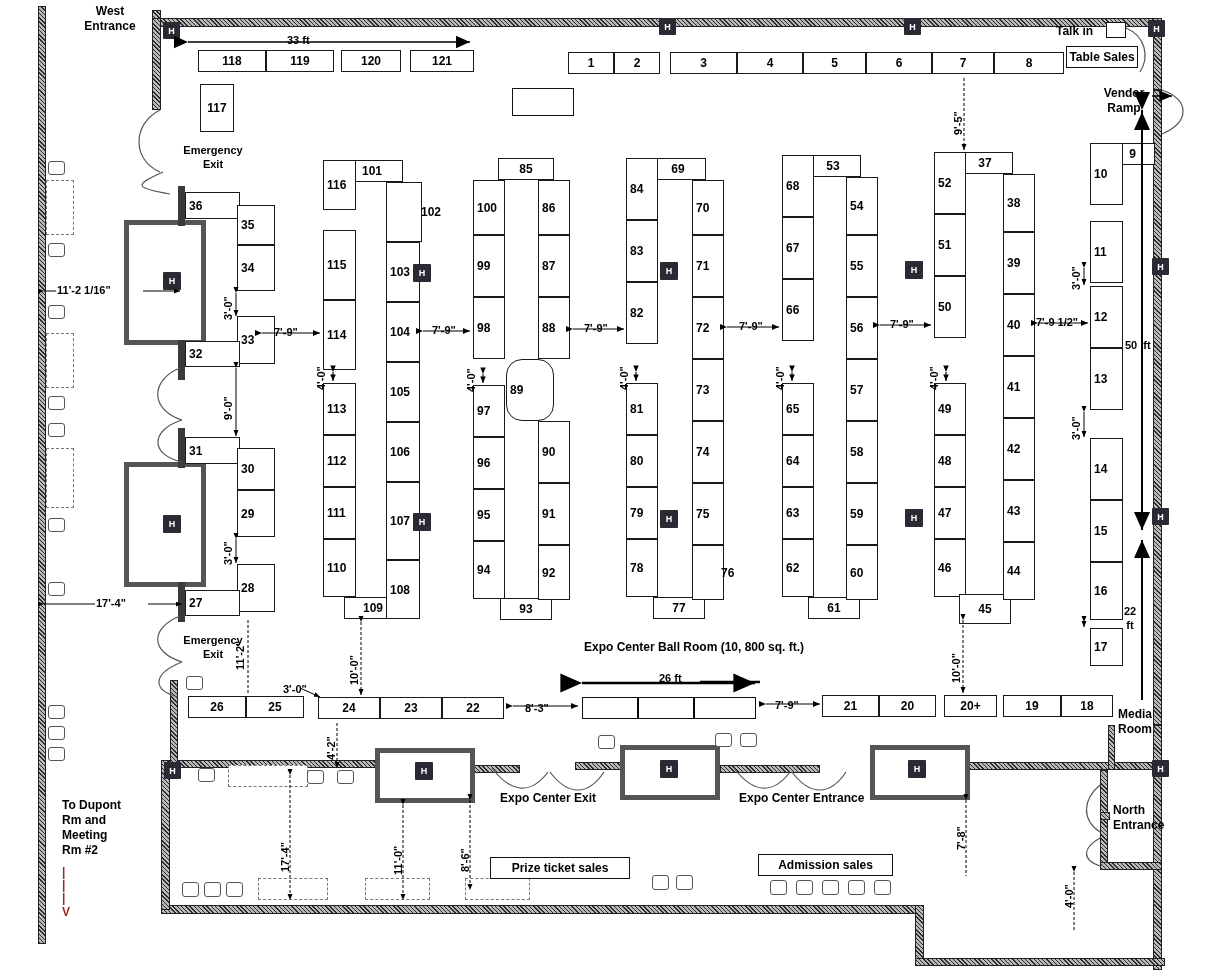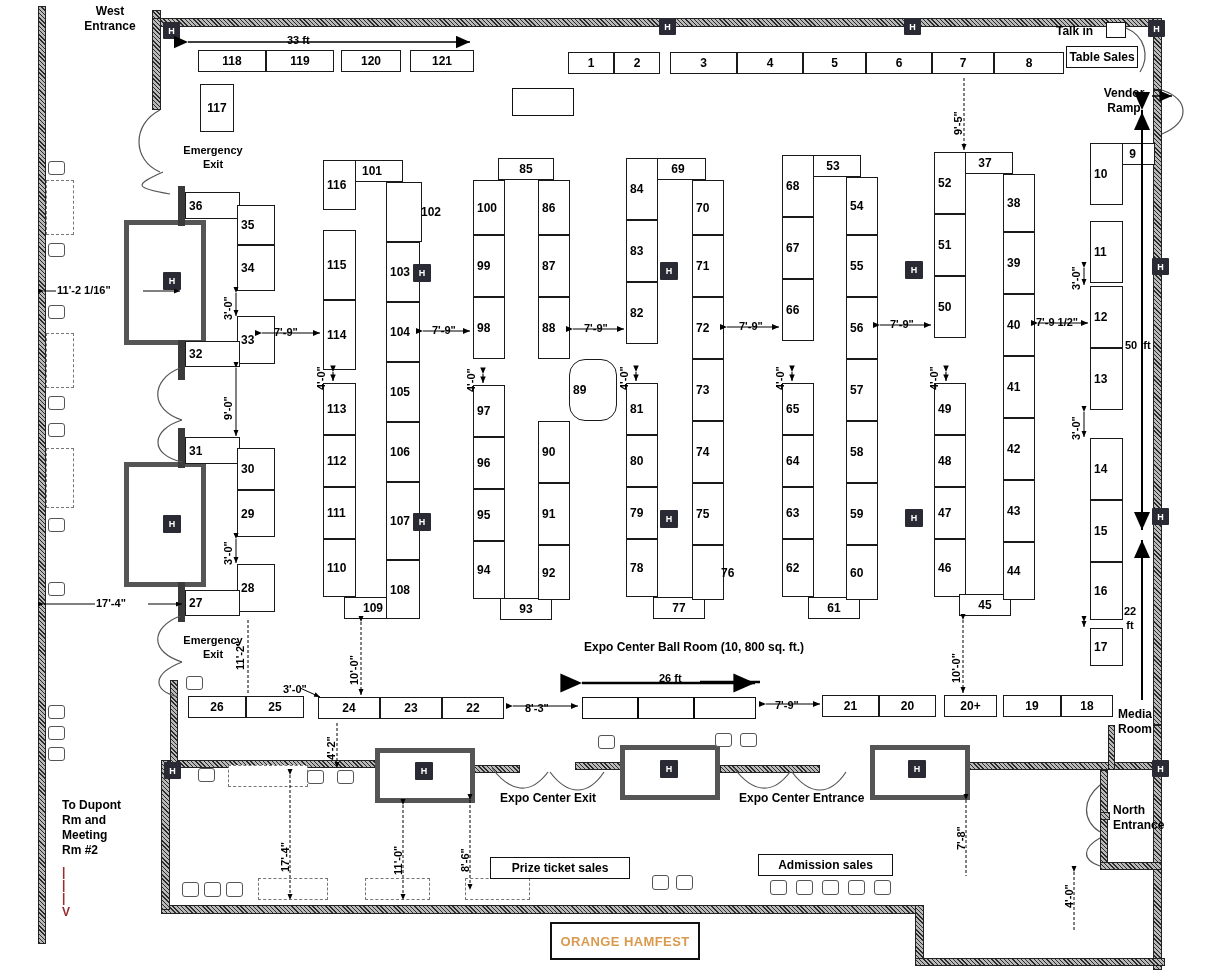--- a/index.html
+++ b/index.html
@@ -193,21 +193,21 @@
   <div class="booth lbl-l" style="left:473px;top:235px;width:32px;height:62px;">99</div>
   <div class="booth lbl-l" style="left:473px;top:297px;width:32px;height:62px;">98</div>
   <div class="booth lbl-l" style="left:473px;top:385px;width:32px;height:52px;">97</div>
   <div class="booth lbl-l" style="left:473px;top:437px;width:32px;height:52px;">96</div>
   <div class="booth lbl-l" style="left:473px;top:489px;width:32px;height:52px;">95</div>
   <div class="booth lbl-l" style="left:473px;top:541px;width:32px;height:58px;">94</div>
   <div class="booth" style="left:500px;top:598px;width:52px;height:22px;">93</div>
   <div class="booth lbl-l" style="left:538px;top:180px;width:32px;height:55px;">86</div>
   <div class="booth lbl-l" style="left:538px;top:235px;width:32px;height:62px;">87</div>
   <div class="booth lbl-l" style="left:538px;top:297px;width:32px;height:62px;">88</div>
-  <div class="booth lbl-l" style="left:569px;top:359px;width:48px;height:62px;border-radius:16px;">89</div>
+  <div class="booth lbl-l" style="left:506px;top:359px;width:48px;height:62px;border-radius:16px;">89</div>
   <div class="booth lbl-l" style="left:538px;top:421px;width:32px;height:62px;">90</div>
   <div class="booth lbl-l" style="left:538px;top:483px;width:32px;height:62px;">91</div>
   <div class="booth lbl-l" style="left:538px;top:545px;width:32px;height:55px;">92</div>
 
   <div class="booth" style="left:650px;top:158px;width:56px;height:22px;">69</div>
   <div class="booth lbl-l" style="left:626px;top:158px;width:32px;height:62px;">84</div>
   <div class="booth lbl-l" style="left:626px;top:220px;width:32px;height:62px;">83</div>
   <div class="booth lbl-l" style="left:626px;top:282px;width:32px;height:62px;">82</div>
   <div class="booth lbl-l" style="left:626px;top:383px;width:32px;height:52px;">81</div>
   <div class="booth lbl-l" style="left:626px;top:435px;width:32px;height:52px;">80</div>
@@ -242,21 +242,21 @@
   <div class="booth lbl-l" style="left:846px;top:545px;width:32px;height:55px;">60</div>
 
   <div class="booth" style="left:957px;top:152px;width:56px;height:22px;">37</div>
   <div class="booth lbl-l" style="left:934px;top:152px;width:32px;height:62px;">52</div>
   <div class="booth lbl-l" style="left:934px;top:214px;width:32px;height:62px;">51</div>
   <div class="booth lbl-l" style="left:934px;top:276px;width:32px;height:62px;">50</div>
   <div class="booth lbl-l" style="left:934px;top:383px;width:32px;height:52px;">49</div>
   <div class="booth lbl-l" style="left:934px;top:435px;width:32px;height:52px;">48</div>
   <div class="booth lbl-l" style="left:934px;top:487px;width:32px;height:52px;">47</div>
   <div class="booth lbl-l" style="left:934px;top:539px;width:32px;height:58px;">46</div>
-  <div class="booth" style="left:959px;top:594px;width:52px;height:22px;">45</div>
+  <div class="booth" style="left:959px;top:594px;width:52px;height:30px;">45</div>
   <div class="booth lbl-l" style="left:1003px;top:174px;width:32px;height:58px;">38</div>
   <div class="booth lbl-l" style="left:1003px;top:232px;width:32px;height:62px;">39</div>
   <div class="booth lbl-l" style="left:1003px;top:294px;width:32px;height:62px;">40</div>
   <div class="booth lbl-l" style="left:1003px;top:356px;width:32px;height:62px;">41</div>
   <div class="booth lbl-l" style="left:1003px;top:418px;width:32px;height:62px;">42</div>
   <div class="booth lbl-l" style="left:1003px;top:480px;width:32px;height:62px;">43</div>
   <div class="booth lbl-l" style="left:1003px;top:542px;width:32px;height:58px;">44</div>
   <div class="colmark" style="left:905px;top:261px;width:18px;height:18px;">H</div>
   <div class="colmark" style="left:905px;top:509px;width:18px;height:18px;">H</div>
 
@@ -280,23 +280,20 @@
   <div class="boxlabel" style="left:694px;top:697px;width:62px;height:22px;"></div>
   <div class="booth" style="left:822px;top:695px;width:57px;height:22px;">21</div>
   <div class="booth" style="left:879px;top:695px;width:57px;height:22px;">20</div>
   <div class="booth" style="left:944px;top:695px;width:53px;height:22px;">20+</div>
   <div class="booth" style="left:1003px;top:695px;width:58px;height:22px;">19</div>
   <div class="booth" style="left:1061px;top:695px;width:52px;height:22px;">18</div>
 
   <div class="boxlabel" style="left:490px;top:857px;width:140px;height:22px;">Prize ticket sales</div>
   <div class="boxlabel" style="left:758px;top:854px;width:135px;height:22px;">Admission sales</div>
 
-  <div class="titlebox" style="left:550px;top:922px;width:150px;height:38px;">
-    <span style="color:#d99a4e;">ORANGE HAMFEST</span>
-  </div>
 
   <div class="txt c" style="left:60px;top:4px;width:100px;">West
 Entrance</div>
   <div class="txt c sm" style="left:178px;top:144px;width:70px;">Emergency
 Exit</div>
   <div class="txt c sm" style="left:178px;top:634px;width:70px;">Emergency
 Exit</div>
   <div class="txt" style="left:1056px;top:24px;">Talk in</div>
   <div class="txt c" style="left:1095px;top:86px;width:58px;">Vendor
 Ramp</div>

